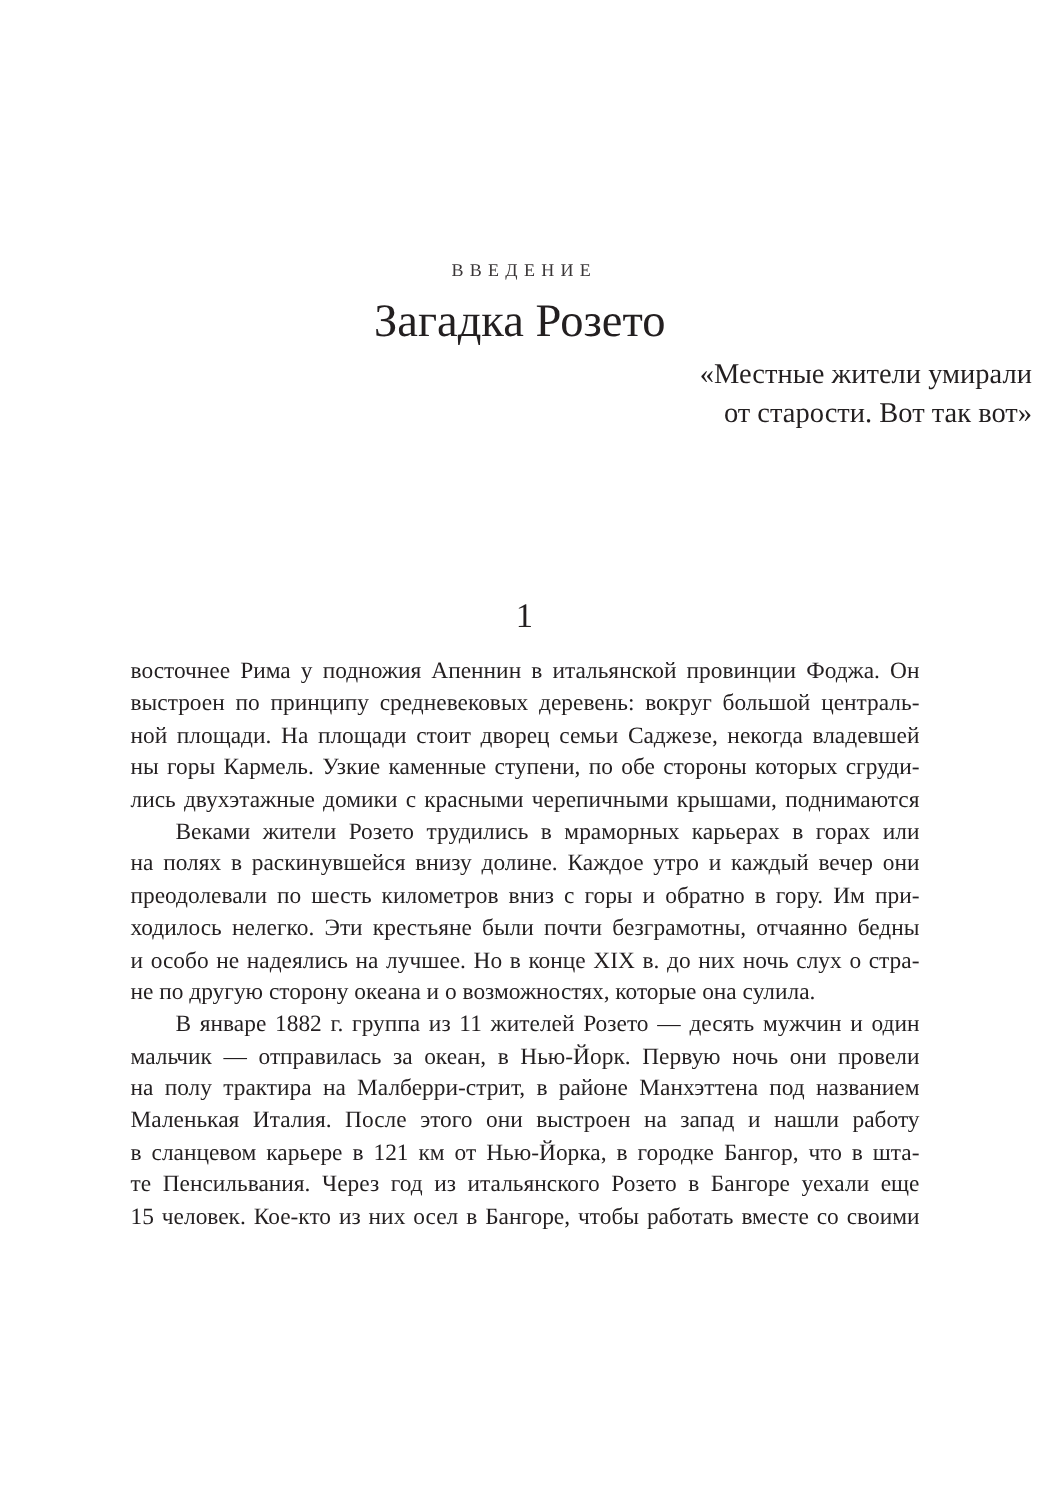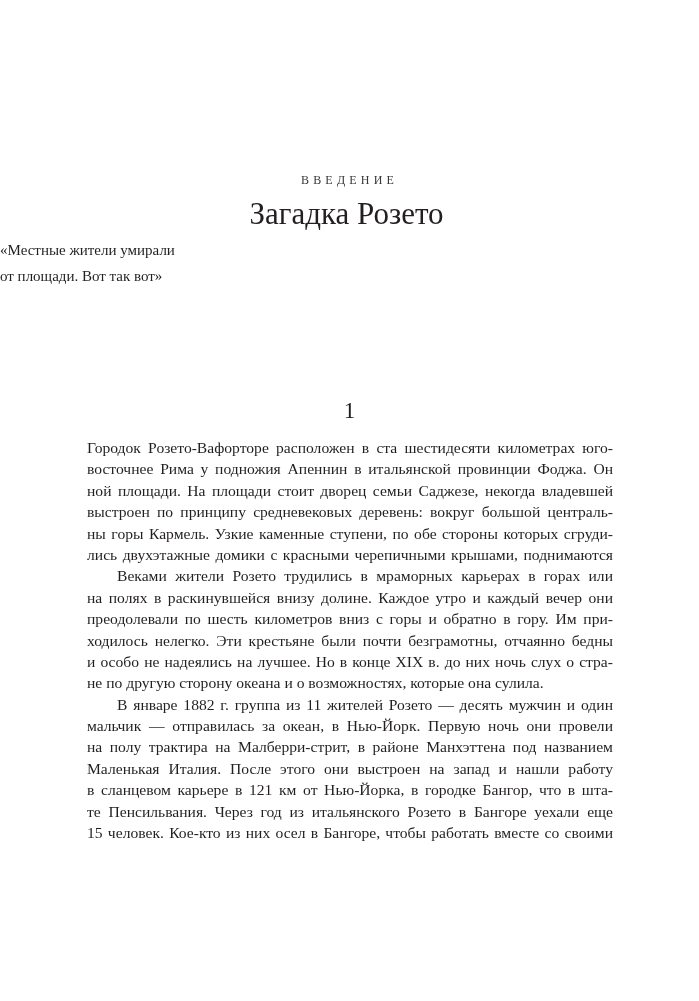--- a/index.html
+++ b/index.html
@@ -39,22 +39,22 @@
       text-align: center;
       font-size: 31px;
       line-height: 36px;
       color: #231f20;
     }
     .subtitle {
       position: absolute;
       top: 237px;
       left: 0;
       width: 688px;
-      text-align: left;
-      font-size: 15px;
+      text-align: right;
+      font-size: 19px;
       line-height: 26px;
       color: #231f20;
     }
     .subtitle span { display: block; }
     .section-num {
       position: absolute;
       top: 397px;
       left: 0;
       width: 699px;
       text-align: center;
@@ -85,30 +85,29 @@
     }
   </style>
 </head>
 <body>
 
 <div class="page">
   <div class="kicker">ВВЕДЕНИЕ</div>
   <div class="title">Загадка Розето</div>
   <div class="subtitle">
     <span>«Местные жители умирали</span>
-    <span>от площади. Вот так вот»</span>
+    <span>от старости. Вот так вот»</span>
   </div>
   <div class="section-num">1</div>
 
   <div class="body-text">
 
-    <span class="line">Городок Розето-Вафорторе расположен в ста шестидесяти километрах юго-</span>
     <span class="line">восточнее Рима у подножия Апеннин в итальянской провинции Фоджа. Он</span>
+    <span class="line">выстроен по принципу средневековых деревень: вокруг большой централь-</span>
     <span class="line">ной площади. На площади стоит дворец семьи Саджезе, некогда владевшей</span>
-    <span class="line">выстроен по принципу средневековых деревень: вокруг большой централь-</span>
     <span class="line">ны горы Кармель. Узкие каменные ступени, по обе стороны которых сгруди-</span>
     <span class="line">лись двухэтажные домики с красными черепичными крышами, поднимаются</span>
 
     <span class="line indent">Веками жители Розето трудились в мраморных карьерах в горах или</span>
     <span class="line">на полях в раскинувшейся внизу долине. Каждое утро и каждый вечер они</span>
     <span class="line">преодолевали по шесть километров вниз с горы и обратно в гору. Им при-</span>
     <span class="line">ходилось нелегко. Эти крестьяне были почти безграмотны, отчаянно бедны</span>
     <span class="line">и особо не надеялись на лучшее. Но в конце XIX в. до них ночь слух о стра-</span>
     <span class="line last">не по другую сторону океана и о возможностях, которые она сулила.</span>
 

